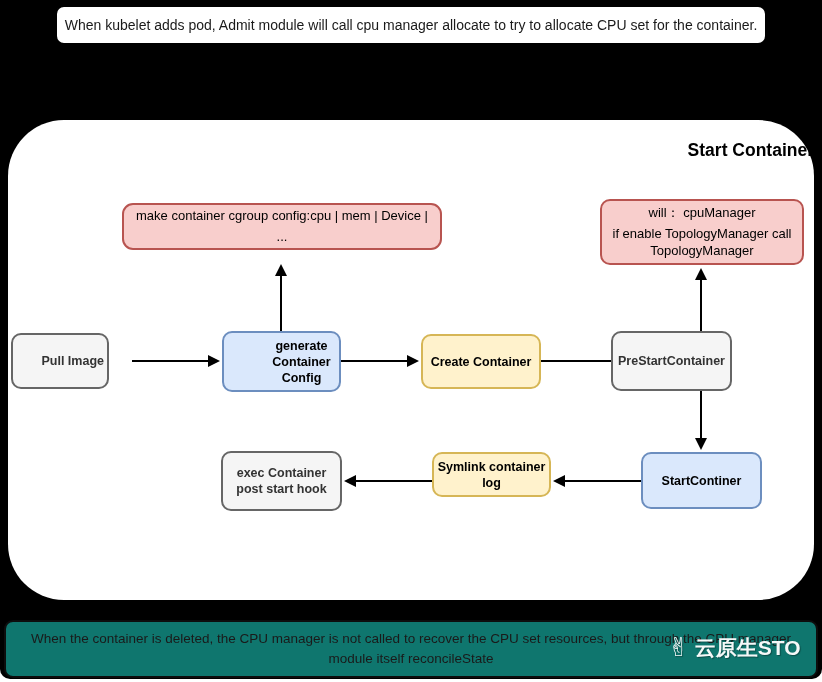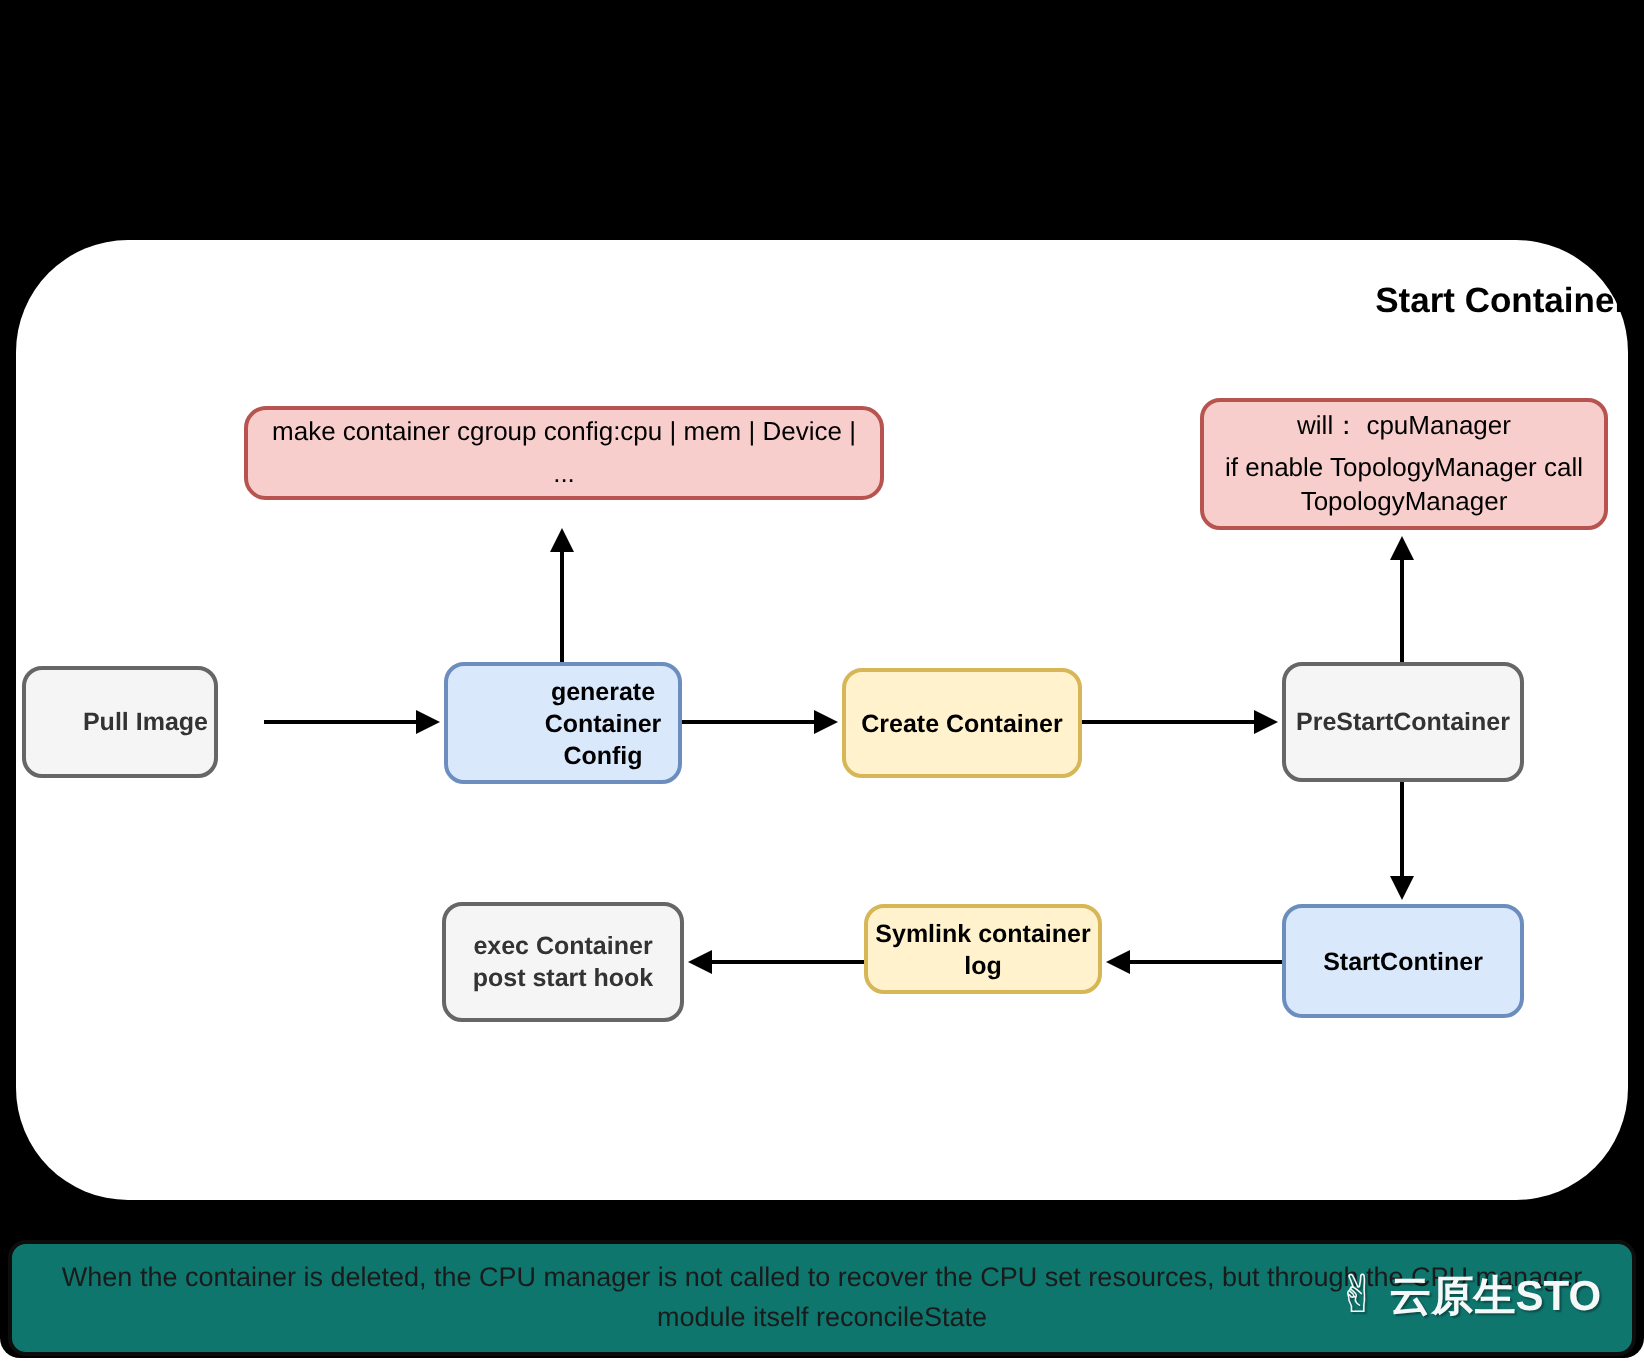--- a/index.html
+++ b/index.html
@@ -41,20 +41,23 @@
                color:rgba(255,255,255,0.96); text-shadow:1px 1px 1px rgba(0,0,0,0.35);
                font-weight:bold; font-size:21px; white-space:nowrap; }
   .watermark .wm-icon { font-size:26px; font-weight:normal; }
 </style>
 </head>
 <body>
 
 <div class="stage">
   <div class="black-bg"></div>
 
+  <div class="note-box" style="left:55px; top:5px; width:712px; height:40px;">
+    <span>When kubelet adds pod, Admit module will call cpu manager allocate to try to allocate CPU set for the container.</span>
+  </div>
 
   <div class="big-panel"></div>
   <div class="panel-title">Start Container</div>
 
   <svg class="edges" viewBox="0 0 822 682">
     <defs>
       <marker id="arr" markerUnits="userSpaceOnUse" markerWidth="14" markerHeight="14" refX="10" refY="7" orient="auto">
         <path d="M1,1 L13,7 L1,13 Z" fill="#000000"></path>
       </marker>
     </defs>
@@ -83,21 +86,21 @@
   </div>
 
   <div class="node blue" style="left:222px; top:331px; width:119px; height:61px;padding-left:43px;">
     <span>generate Container Config</span>
   </div>
 
   <div class="node yellow" style="left:421px; top:334px; width:120px; height:55px;">
     <span>Create Container</span>
   </div>
 
-  <div class="node gray" style="left:641px; top:331px; width:121px; height:60px;">
+  <div class="node gray" style="left:611px; top:331px; width:121px; height:60px;">
     <span>PreStartContainer</span>
   </div>
 
   <div class="node gray" style="left:221px; top:451px; width:121px; height:60px;">
     <span>exec Container post start hook</span>
   </div>
 
   <div class="node yellow" style="left:432px; top:452px; width:119px; height:45px;">
     <span>Symlink container log</span>
   </div>

